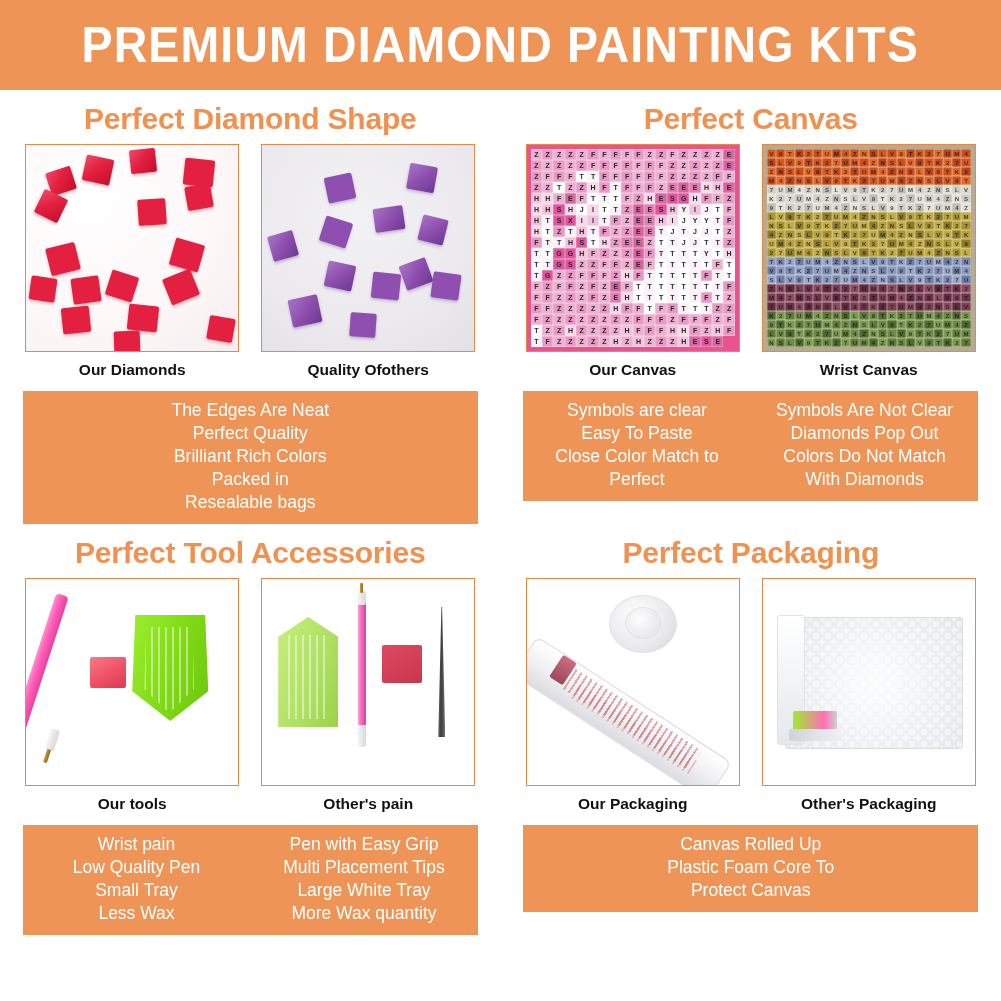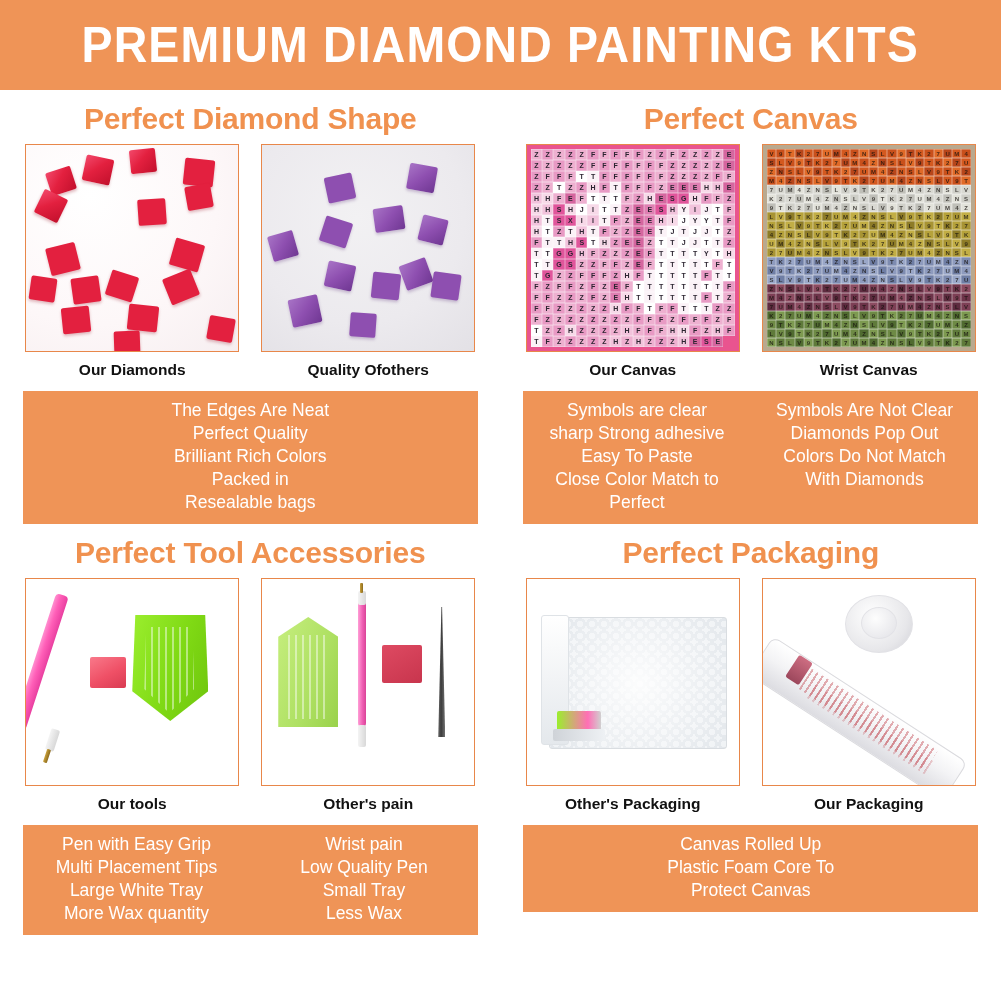--- a/index.html
+++ b/index.html
@@ -1128,21 +1128,20 @@
             </div>
         </div>
         <div class="caption">Wrist Canvas</div>
       </div>
 
     </div>
 
     <div class="blockrow">
       <div class="blockcol">
         <span>Symbols are clear</span>
-        <span>sharp Strong adhesive</span>
         <span>Easy To Paste</span>
         <span>Close Color Match to</span>
         <span>Perfect</span>
       </div>
       <div class="blockcol">
         <span>Symbols Are Not Clear</span>
         <span>Diamonds Pop Out</span>
         <span>Colors Do Not Match</span>
         <span>With Diamonds</span>
       </div>
@@ -1183,63 +1182,63 @@
           <span class="wax" style="left:120px;top:66px;width:40px;height:38px;background:linear-gradient(150deg,#de4a62,#c8354d);"></span>
           <span class="tweezer" style="left:176px;top:28px;width:7px;height:130px;clip-path:polygon(45% 0,55% 0,100% 100%,0 100%);"></span>
         </div>
         <div class="caption">Other's pain</div>
       </div>
 
     </div>
 
     <div class="blockrow">
       <div class="blockcol">
+        <span>Wrist pain</span>
+        <span>Low Quality Pen</span>
+        <span>Small Tray</span>
+        <span>Less Wax</span>
+      </div>
+      <div class="blockcol">
         <span>Pen with Easy Grip</span>
         <span>Multi Placement Tips</span>
         <span>Large White Tray</span>
         <span>More Wax quantity</span>
       </div>
-      <div class="blockcol">
-        <span>Wrist pain</span>
-        <span>Low Quality Pen</span>
-        <span>Small Tray</span>
-        <span>Less Wax</span>
-      </div>
     </div>
   </div>
 
   <div class="half">
     <div class="section-title">Perfect Packaging</div>
 
     <div class="pair">
-
-      <div class="panel">
-        <div class="thumb tall">
-          <div class="tool-canvas"></div>
-          <span class="bubble-bag" style="left:22px;top:38px;width:176px;height:130px;"></span>
-          <span class="bag-fold" style="left:14px;top:36px;width:26px;height:128px;"></span>
-          <span class="bag-peek" style="left:30px;top:132px;width:44px;height:22px;"></span>
-          <span style="position:absolute;left:26px;top:150px;width:52px;height:12px;background:linear-gradient(90deg,#cfd3d8,#eef1f4);border-radius:2px;"></span>
-        </div>
-        <div class="caption">Other's Packaging</div>
-      </div>
 
       <div class="panel">
         <div class="thumb tall">
           <div class="tool-canvas"></div>
           <span class="tube-cap" style="left:82px;top:16px;width:66px;height:56px;"></span>
           <span class="tube-cap" style="left:98px;top:28px;width:34px;height:30px;background:radial-gradient(circle at 40% 35%,#fdfdfd,#e1e1e6);"></span>
           <span class="tube" style="left:-6px;top:66px;width:230px;height:44px;transform:rotate(33deg);transform-origin:10% 50%;"></span>
           <span class="tube-band" style="left:40px;top:96px;width:150px;height:24px;transform:rotate(33deg);transform-origin:10% 50%;opacity:.75;"></span>
           <span class="tube-band" style="left:46px;top:112px;width:140px;height:16px;transform:rotate(33deg);transform-origin:10% 50%;opacity:.45;"></span>
           <span style="position:absolute;left:28px;top:78px;width:16px;height:26px;background:linear-gradient(180deg,#c4536b,#8e2a42);transform:rotate(33deg);opacity:.85;border-radius:2px;"></span>
         </div>
         <div class="caption">Our Packaging</div>
       </div>
 
+      <div class="panel">
+        <div class="thumb tall">
+          <div class="tool-canvas"></div>
+          <span class="bubble-bag" style="left:22px;top:38px;width:176px;height:130px;"></span>
+          <span class="bag-fold" style="left:14px;top:36px;width:26px;height:128px;"></span>
+          <span class="bag-peek" style="left:30px;top:132px;width:44px;height:22px;"></span>
+          <span style="position:absolute;left:26px;top:150px;width:52px;height:12px;background:linear-gradient(90deg,#cfd3d8,#eef1f4);border-radius:2px;"></span>
+        </div>
+        <div class="caption">Other's Packaging</div>
+      </div>
+
     </div>
 
     <div class="blockrow">
       <div class="blockcol">
         <span>Canvas Rolled Up</span>
         <span>Plastic Foam Core To</span>
         <span>Protect Canvas</span>
       </div>
     </div>
   </div>

